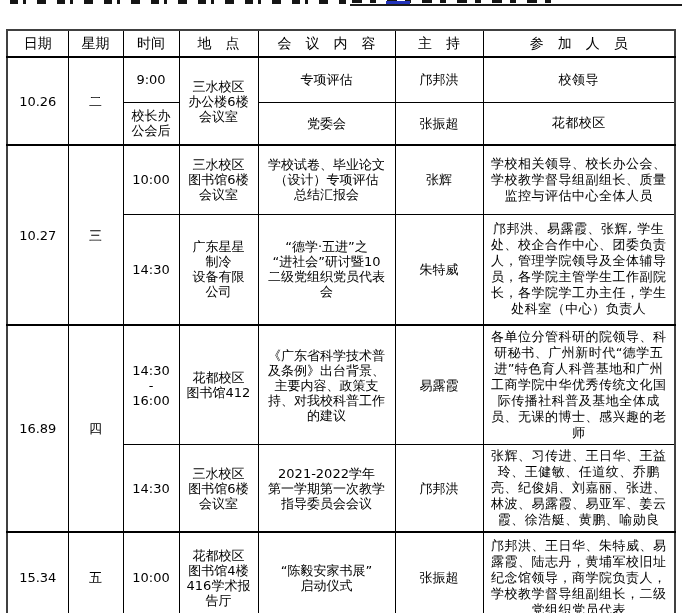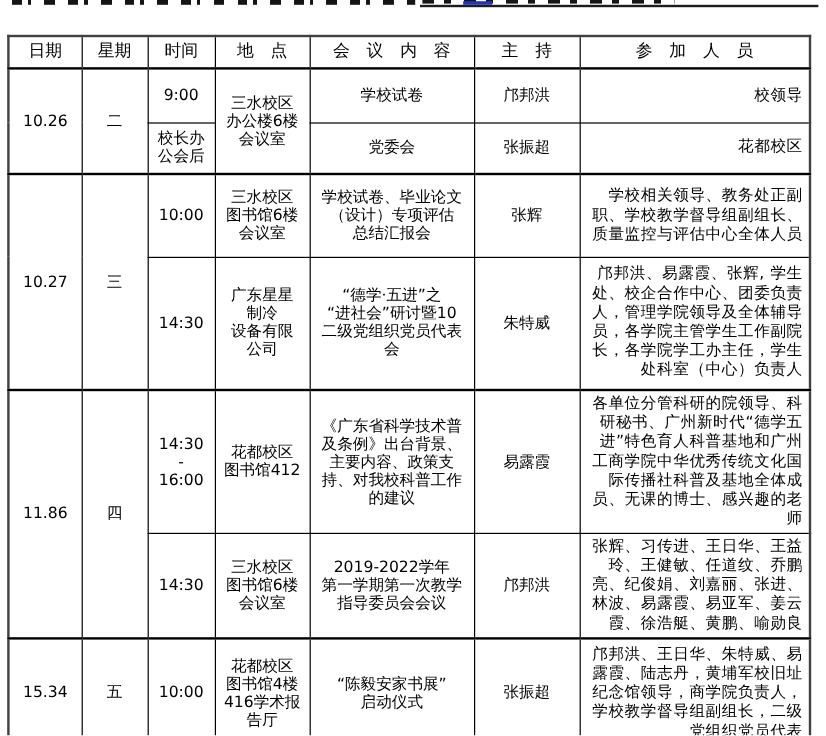--- a/index.html
+++ b/index.html
@@ -64,21 +64,21 @@
   }
   .schedule th {
     font-size: 14px;
     border-bottom: 2px solid #000;
     padding: 4px 2px;
   }
   .schedule tr.block-start td {
     border-top: 2px solid #000;
   }
   .schedule td.participants {
-    text-align: right;
+    text-align: center;
     line-height: 16px;
     letter-spacing: 0.5px;
     padding: 3px 5px;
   }
   .schedule td.ml {
     white-space: pre-line;
   }
 </style>
 </head>
 <body>
@@ -112,21 +112,21 @@
       <th>参　加　人　员</th>
     </tr>
 
     <tr style="height:45px">
       <td rowspan="2">10.26</td>
       <td rowspan="2">二</td>
       <td class="ml">9:00</td>
       <td rowspan="2" class="ml">三水校区
 办公楼6楼
 会议室</td>
-      <td class="ml">学校试卷</td>
+      <td class="ml">专项评估</td>
       <td>邝邦洪</td>
       <td class="participants">校领导</td>
     </tr>
 
     <tr style="height:43px">
       <td class="ml">校长办
 公会后</td>
       <td class="ml">党委会</td>
       <td>张振超</td>
       <td class="participants">花都校区</td>
@@ -136,60 +136,60 @@
       <td rowspan="2">10.27</td>
       <td rowspan="2">三</td>
       <td class="ml">10:00</td>
       <td class="ml">三水校区
 图书馆6楼
 会议室</td>
       <td class="ml">学校试卷、毕业论文
 （设计）专项评估
 总结汇报会</td>
       <td>张辉</td>
-      <td class="participants">学校相关领导、教务处正副职、学校教学督导组副组长、质量监控与评估中心全体人员</td>
+      <td class="participants">学校相关领导、校长办公会、学校教学督导组副组长、质量监控与评估中心全体人员</td>
     </tr>
 
     <tr style="height:111px">
       <td class="ml">14:30</td>
       <td class="ml">广东星星
 制冷
 设备有限
 公司</td>
       <td class="ml">“德学·五进”之
 “进社会”研讨暨10
 二级党组织党员代表
 会</td>
       <td>朱特威</td>
       <td class="participants">邝邦洪、易露霞、张辉, 学生处、校企合作中心、团委负责人，管理学院领导及全体辅导员，各学院主管学生工作副院长，各学院学工办主任，学生处科室（中心）负责人</td>
     </tr>
 
     <tr style="height:115px" class="block-start">
-      <td rowspan="2">11.86</td>
+      <td rowspan="2">16.89</td>
       <td rowspan="2">四</td>
       <td class="ml">14:30
 -
 16:00</td>
       <td class="ml">花都校区
 图书馆412</td>
       <td class="ml">《广东省科学技术普
 及条例》出台背景、
 主要内容、政策支
 持、对我校科普工作
 的建议</td>
       <td>易露霞</td>
       <td class="participants">各单位分管科研的院领导、科研秘书、广州新时代“德学五进”特色育人科普基地和广州工商学院中华优秀传统文化国际传播社科普及基地全体成员、无课的博士、感兴趣的老师</td>
     </tr>
 
     <tr style="height:83px">
       <td class="ml">14:30</td>
       <td class="ml">三水校区
 图书馆6楼
 会议室</td>
-      <td class="ml">2019-2022学年
+      <td class="ml">2021-2022学年
 第一学期第一次教学
 指导委员会会议</td>
       <td>邝邦洪</td>
       <td class="participants">张辉、习传进、王日华、王益玲、王健敏、任道纹、乔鹏亮、纪俊娟、刘嘉丽、张进、林波、易露霞、易亚军、姜云霞、徐浩艇、黄鹏、喻勋良</td>
     </tr>
 
     <tr style="height:91px" class="block-start">
       <td>15.34</td>
       <td>五</td>
       <td class="ml">10:00</td>

